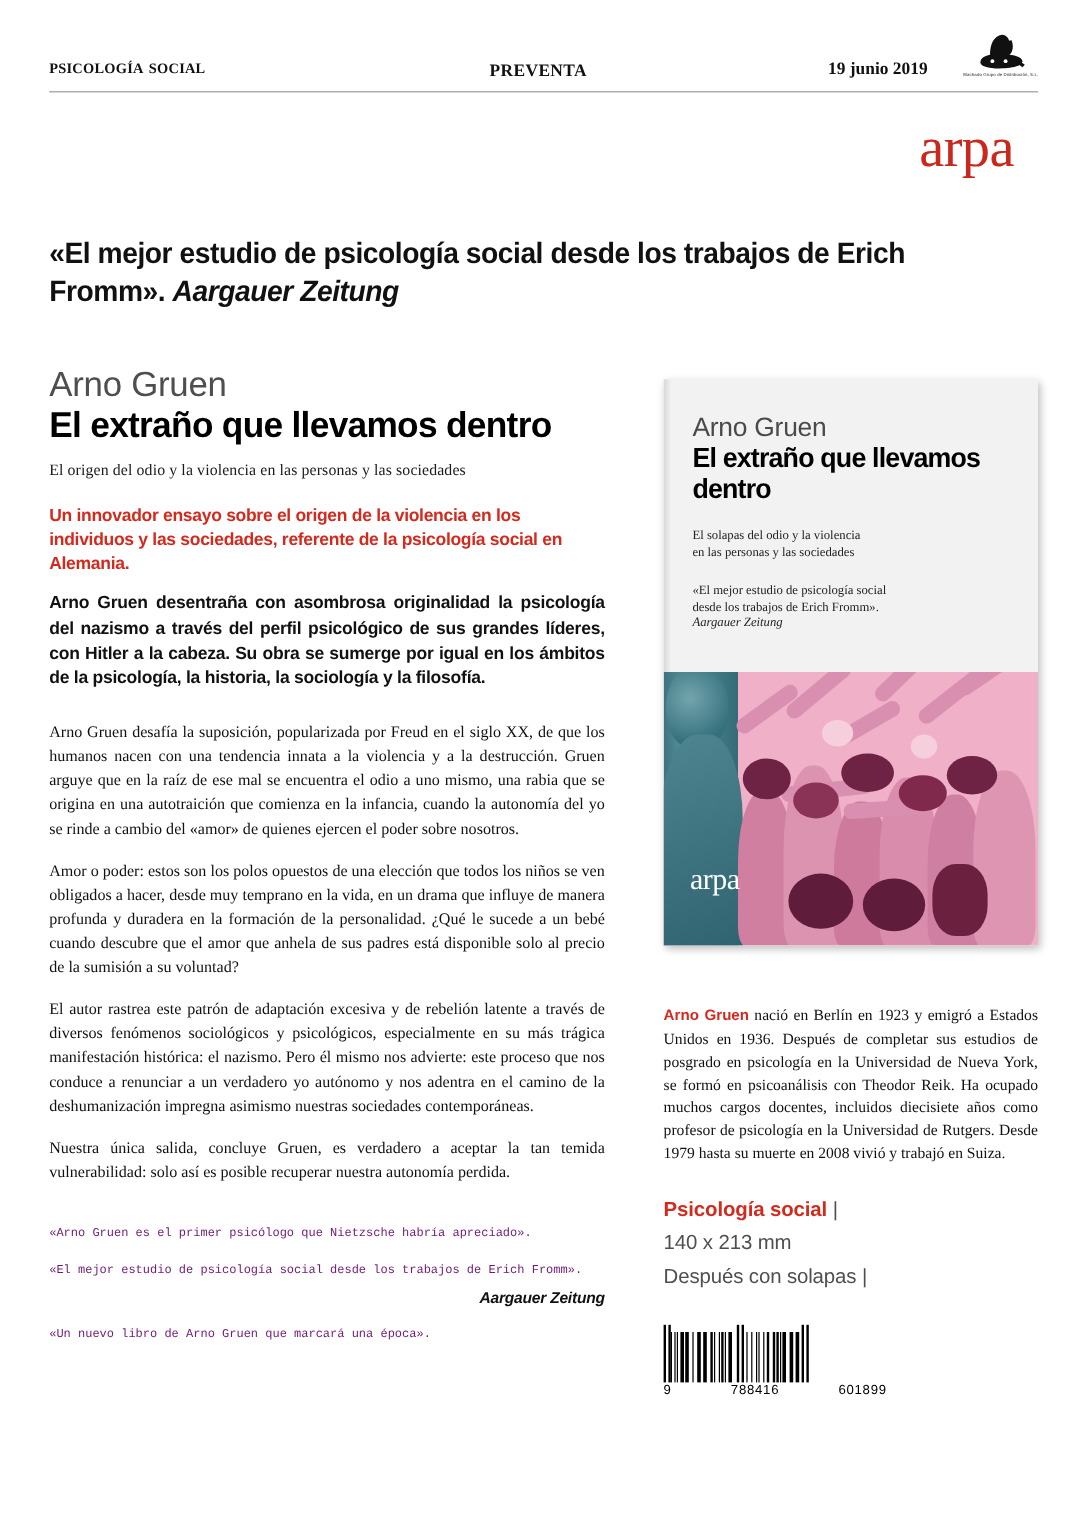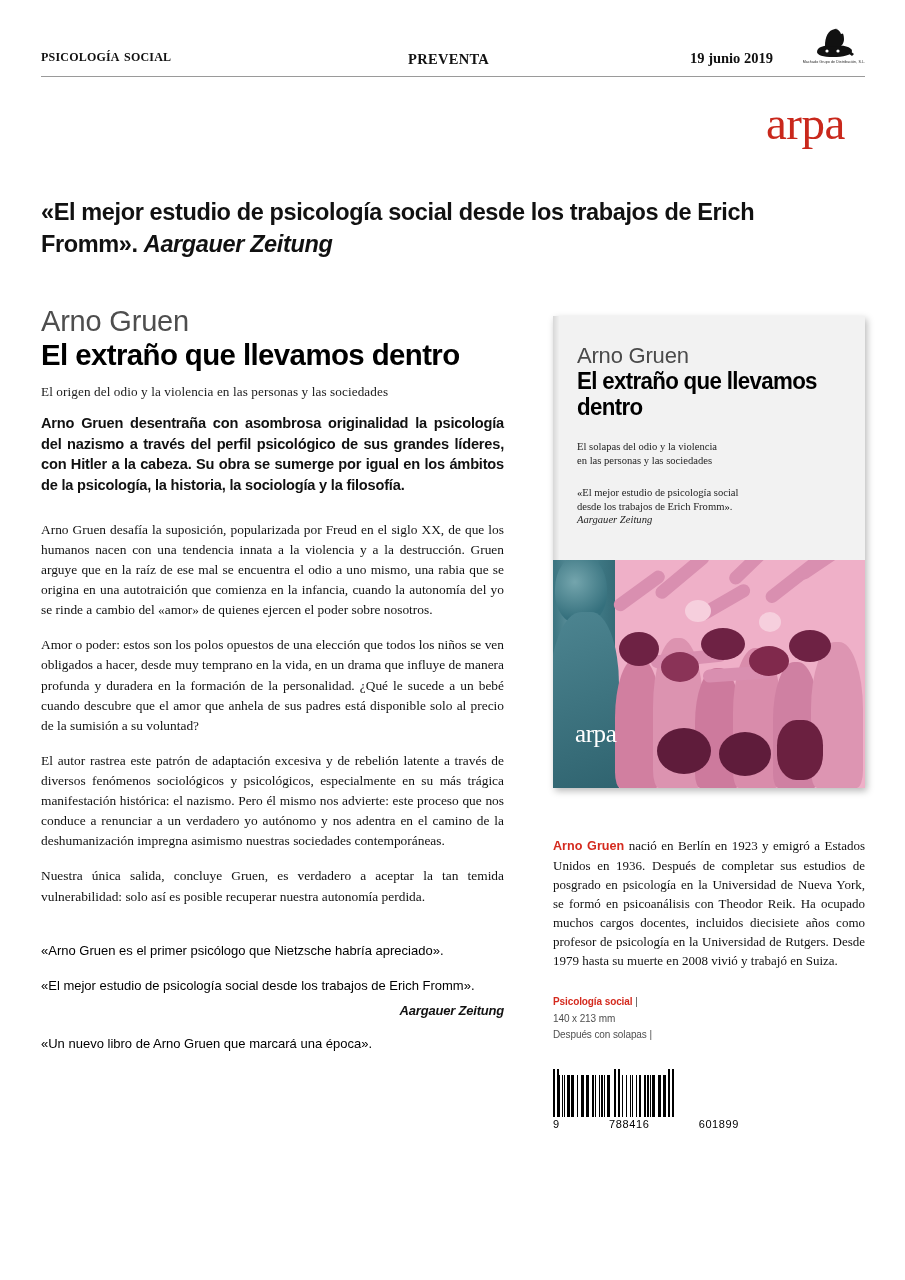--- a/index.html
+++ b/index.html
@@ -100,22 +100,22 @@
   }
 
   .body-p {
     font-family: "Liberation Serif", serif;
     font-size: 13.4px; line-height: 1.50; text-align: justify;
     margin-top: 15px; color: #111;
   }
   .body-p.first { margin-top: 24px; }
 
   .quote-line {
-    font-family: Liberation Sans, sans-serif;
-    font-size: 13px; line-height: 1.5; margin-top: 16px; color: #000000;
+    font-family: Liberation Mono, monospace;
+    font-size: 10px; line-height: 1.5; margin-top: 16px; color: #701a75;
   }
   .quote-src {
     font-family: "Liberation Sans", sans-serif;
     font-weight: bold; font-size: 13px; text-align: right; margin-top: 7px;
     letter-spacing: -0.2px;
   }
   .quote-src.ital { font-style: italic; }
 
   
   .right-col { position: absolute; left: 553px; top: 316px; width: 312px; }
@@ -196,21 +196,21 @@
   }
   .bio .bio-name {
     font-family: "Liberation Sans", sans-serif;
     font-weight: bold; color: #D42A1E; font-size: 12.6px;
   }
 
   
   .specs {
     margin-top: 24px;
     font-family: "Liberation Sans", sans-serif;
-    font-size: 10px; line-height: 1.64; color: #4f4f4f; letter-spacing: -0.1px;
+    font-size: 17px; line-height: 1.64; color: #4f4f4f; letter-spacing: -0.1px;
   }
   .specs .spec-cat { color: #D42A1E; font-weight: bold; }
 
   
   .barcode-wrap { margin-top: 26px; width: 186px; }
   .barcode-bars { display: flex; align-items: flex-end; height: 48px; }
   .barcode-bars i { display: block; background: #000; height: 100%; }
   .barcode-bars i.tall { height: 100%; }
   .barcode-bars i.short { height: 88%; }
   .barcode-bars i.gap { background: transparent; }
@@ -249,20 +249,21 @@
 
   <div class="headline">
     <span>«El mejor estudio de psicología social desde los trabajos de Erich Fromm». </span><span class="src">Aargauer Zeitung</span>
   </div>
 
   <div class="left-col">
     <div class="book-author">Arno Gruen</div>
     <div class="book-title">El extraño que llevamos dentro</div>
     <div class="book-subtitle">El origen del odio y la violencia en las personas y las sociedades</div>
 
+    <div class="lead-red">Un innovador ensayo sobre el origen de la violencia en los individuos y las sociedades, referente de la psicología social en Alemania.</div>
     <div class="lead-black">Arno Gruen desentraña con asombrosa originalidad la psicología del nazismo a través del perfil psicológico de sus grandes líderes, con Hitler a la cabeza. Su obra se sumerge por igual en los ámbitos de la psicología, la historia, la sociología y la filosofía.</div>
 
     <div class="body-p first">Arno Gruen desafía la suposición, popularizada por Freud en el siglo XX, de que los humanos nacen con una tendencia innata a la violencia y a la destrucción. Gruen arguye que en la raíz de ese mal se encuentra el odio a uno mismo, una rabia que se origina en una autotraición que comienza en la infancia, cuando la autonomía del yo se rinde a cambio del «amor» de quienes ejercen el poder sobre nosotros.</div>
     <div class="body-p">Amor o poder: estos son los polos opuestos de una elección que todos los niños se ven obligados a hacer, desde muy temprano en la vida, en un drama que influye de manera profunda y duradera en la formación de la personalidad. ¿Qué le sucede a un bebé cuando descubre que el amor que anhela de sus padres está disponible solo al precio de la sumisión a su voluntad?</div>
     <div class="body-p">El autor rastrea este patrón de adaptación excesiva y de rebelión latente a través de diversos fenómenos sociológicos y psicológicos, especialmente en su más trágica manifestación histórica: el nazismo. Pero él mismo nos advierte: este proceso que nos conduce a renunciar a un verdadero yo autónomo y nos adentra en el camino de la deshumanización impregna asimismo nuestras sociedades contemporáneas.</div>
     <div class="body-p">Nuestra única salida, concluye Gruen, es verdadero a aceptar la tan temida vulnerabilidad: solo así es posible recuperar nuestra autonomía perdida.</div>
 
     <div style="height:18px"></div>
 
     <div class="quote-line">«Arno Gruen es el primer psicólogo que Nietzsche habría apreciado».</div>

